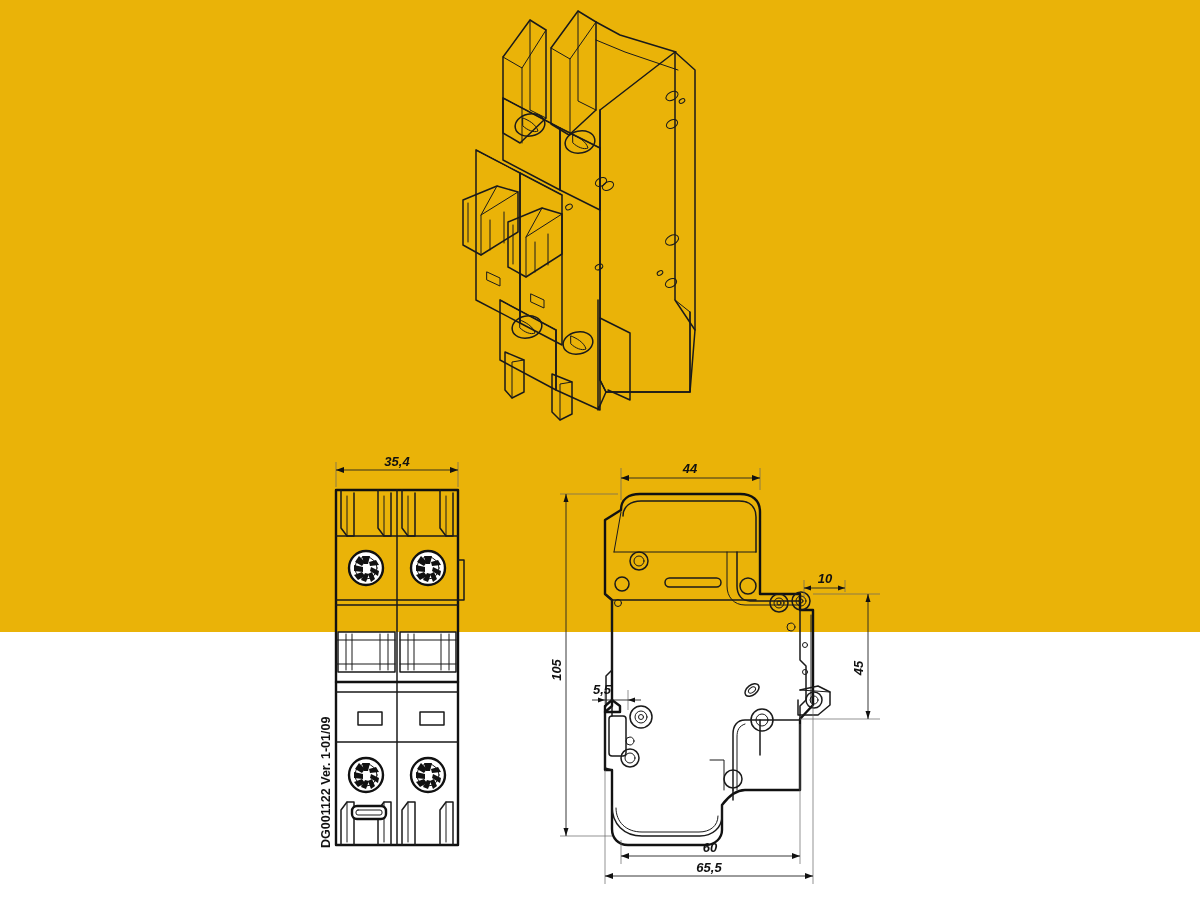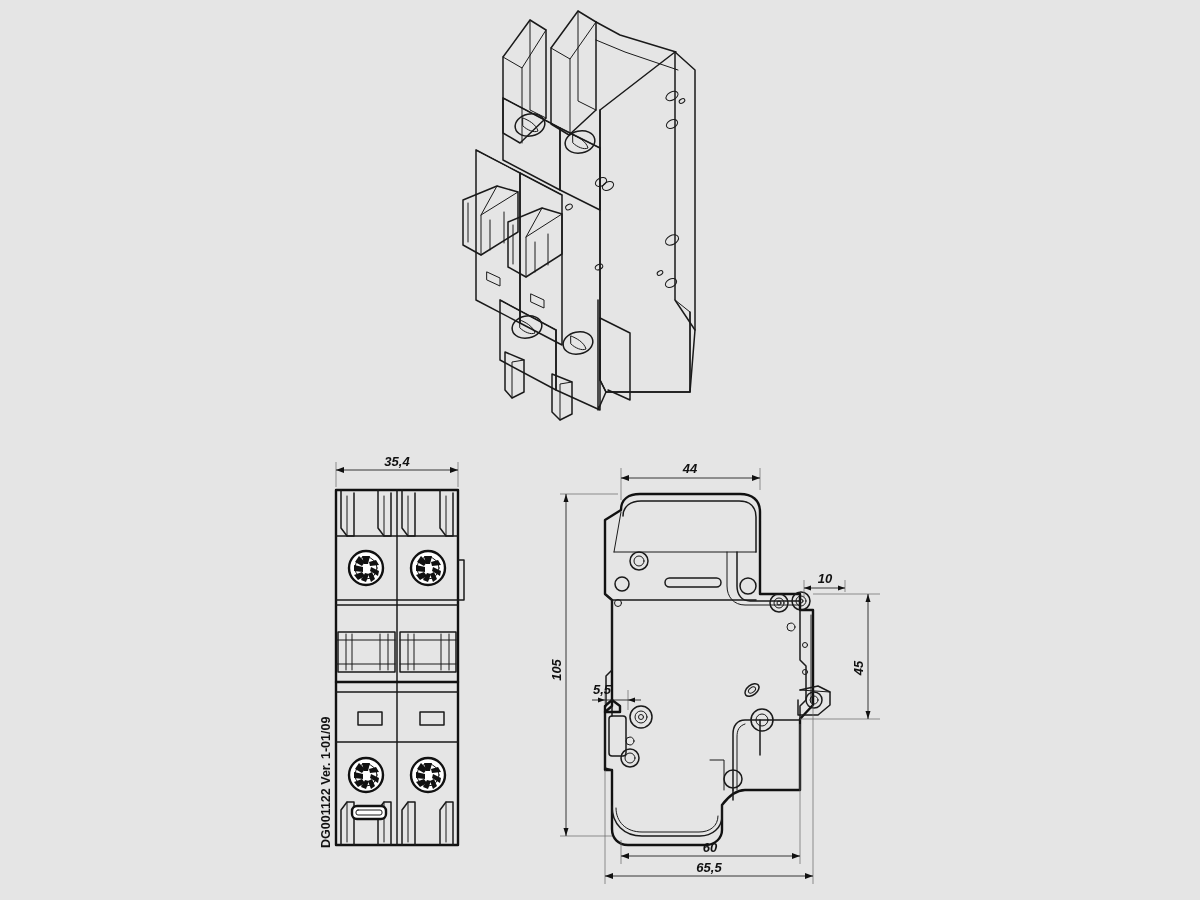--- a/index.html
+++ b/index.html
@@ -12,22 +12,22 @@
     width: 1200px;
     height: 900px;
     position: relative;
     overflow: hidden;
     font-family: "Liberation Sans", sans-serif;
   }
   #sheet {
     position: absolute;
     left: 0; top: 0;
     width: 1200px;
-    height: 900px;
-    background: #e5e5e5;
+    height: 632px;
+    background: #eab308;
   }
   svg.drawing {
     position: absolute;
     left: 0; top: 0;
     width: 1200px;
     height: 900px;
     display: block;
   }
   .dimtext {
     font-family: "Liberation Sans", sans-serif;

